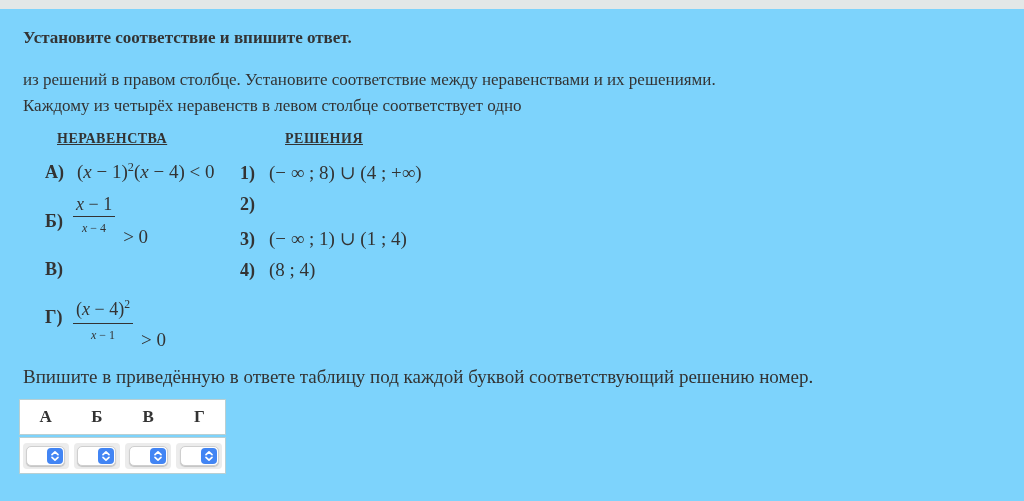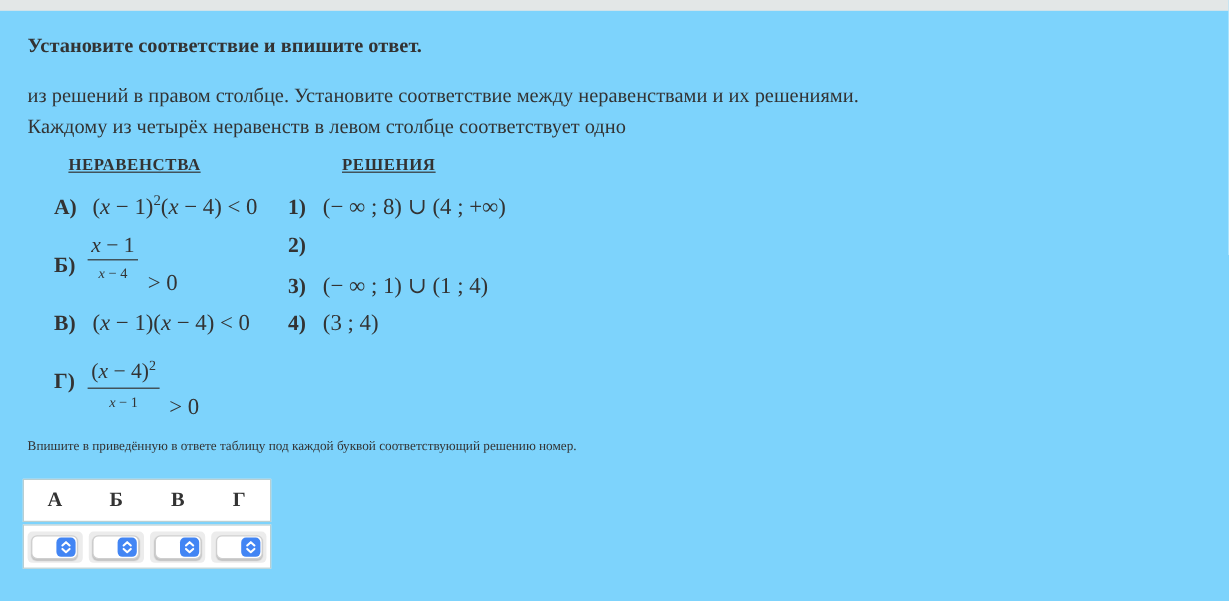--- a/index.html
+++ b/index.html
@@ -25,21 +25,21 @@
   .frac-row{position:absolute;display:flex;align-items:flex-start;}
   .frac{display:inline-block;text-align:center;margin-left:2px;}
   .frac .frac-num{display:block;font-size:18px;line-height:23px;padding:0 3px;border-bottom:1px solid #333;}
   .frac .frac-den{display:block;font-size:12px;line-height:23px;padding:0 3px;}
   .frac-tail{margin-left:8px;font-size:19px;}
 
   .sol-row{position:absolute;left:240px;display:flex;align-items:baseline;}
   .sol-num{font-size:18px;font-weight:bold;min-width:24px;display:inline-block;}
   .sol-text{font-size:19px;margin-left:5px;}
 
-  .answer-instruction{position:absolute;left:23px;top:366px;font-size:11px;}
+  .answer-instruction{position:absolute;left:23px;top:366px;font-size:19px;}
 
   .answer-table{position:absolute;left:19px;top:399px;width:207px;}
   .at-row{box-sizing:border-box;width:207px;border:1px solid #b9cfd2;display:flex;background:#fff;}
   .at-head{height:36px;margin-bottom:2px;}
   .at-body{height:37px;}
   .at-cell{flex:1;display:flex;align-items:center;justify-content:center;}
   .at-letter{font-size:17px;font-weight:bold;}
 
   .sel-wrap{width:46px;height:26px;background:#ececec;border-radius:4px;display:flex;align-items:center;justify-content:center;cursor:pointer;}
   .sel-pill{width:39px;height:20px;background:#fff;border:1px solid #cfcfcf;border-radius:5px;box-shadow:0 1px 1px rgba(0,0,0,0.18);display:flex;align-items:center;justify-content:flex-end;box-sizing:border-box;}
@@ -70,21 +70,20 @@
     <span class="ineq-label" style="margin-top:18px;">Б)</span>
     <span class="frac">
       <span class="frac-num"><i>x</i> − 1</span>
       <span class="frac-den"><i>x</i> − 4</span>
     </span>
     <span class="frac-tail" style="margin-top:33px;">&gt; 0</span>
   </div>
 
   <div class="inline-row" style="left:45px;top:259px;">
     <span class="ineq-label">В)</span>
-    <span class="math">(<i>x</i> − 1)(<i>x</i> − 4) &lt; 0</span>
   </div>
 
   <div class="frac-row" style="left:45px;top:291px;">
     <span class="ineq-label" style="margin-top:16px;">Г)</span>
     <span class="frac">
       <span class="frac-num" style="line-height:27px;">(<i>x</i> − 4)<sup>2</sup></span>
       <span class="frac-den"><i>x</i> − 1</span>
     </span>
     <span class="frac-tail" style="margin-top:38px;">&gt; 0</span>
   </div>
@@ -95,21 +94,21 @@
   </div>
   <div class="sol-row" style="top:194px;">
     <span class="sol-num">2)</span>
   </div>
   <div class="sol-row" style="top:227px;">
     <span class="sol-num">3)</span>
     <span class="sol-text">(− ∞ ;  1) ∪ (1 ;  4)</span>
   </div>
   <div class="sol-row" style="top:259px;">
     <span class="sol-num">4)</span>
-    <span class="sol-text">(3 ;  4)</span>
+    <span class="sol-text">(8 ;  4)</span>
   </div>
 
   <div class="answer-instruction">Впишите в приведённую в ответе таблицу под каждой буквой соответствующий решению номер.</div>
 
   <div class="answer-table">
     <div class="at-row at-head">
       <div class="at-cell">
           <span class="at-letter">А</span>
         </div>
       <div class="at-cell">

